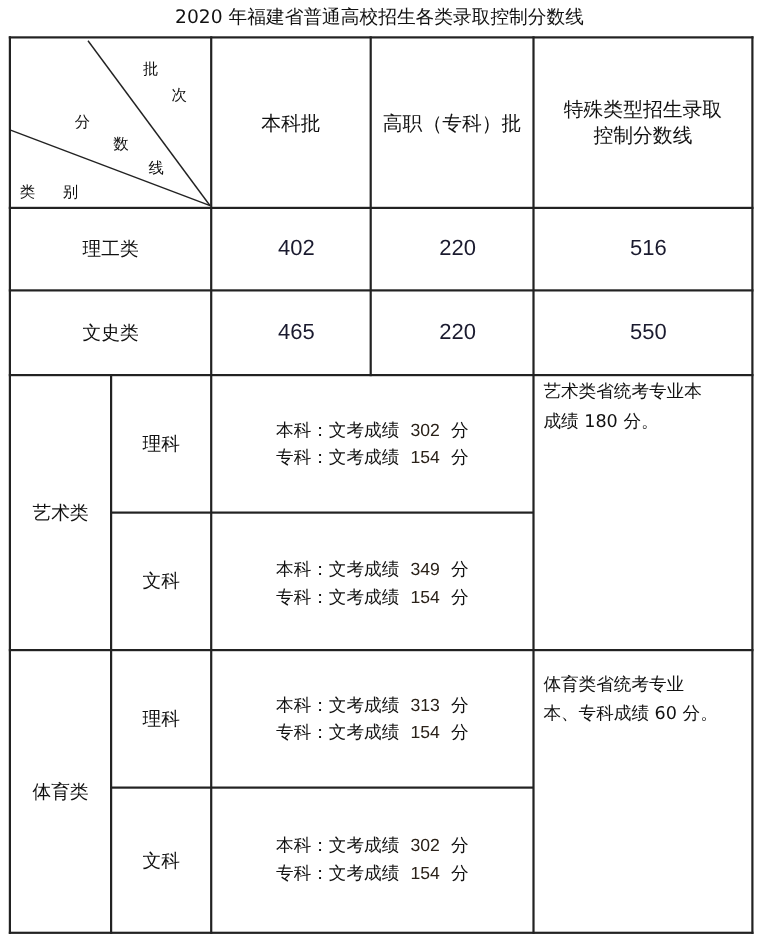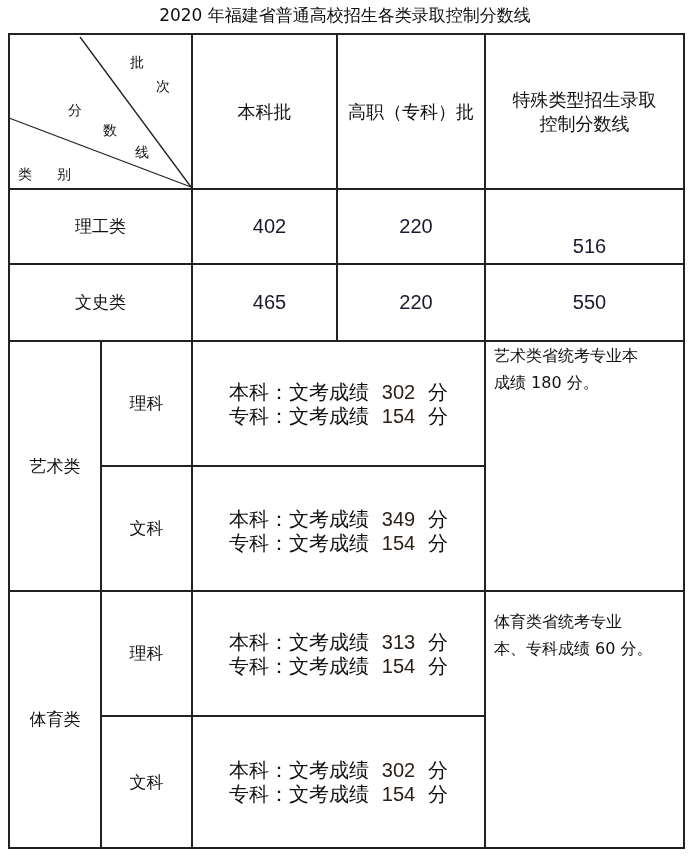--- a/index.html
+++ b/index.html
@@ -7,21 +7,21 @@
          font-family:"DejaVu Sans","Liberation Sans",sans-serif; color:#111; }
   .title { position:absolute; left:0; top:4px; width:690px; text-align:center;
            font-size:17px; color:#111; letter-spacing:0; }
   .cell { position:absolute; box-sizing:border-box; display:flex; align-items:center;
           justify-content:center; text-align:center; }
   .line-h { position:absolute; height:2px; background:#222; }
   .line-v { position:absolute; width:2px; background:#222; }
   .num { font-family:"Liberation Sans","DejaVu Sans",sans-serif; font-size:20px; color:#1a1a2e;padding-left:10px; }
   .label { font-size:17px; }
   .hdr { font-size:18px; }
-  .score { font-size:20px; line-height:24px; text-align:left; white-space:pre; }
+  .score { font-size:16px; line-height:24px; text-align:left; white-space:pre; }
   .score .n { color:#2a2118; font-family:"Liberation Sans",sans-serif; }
   .note { font-size:16px; line-height:27px; text-align:left; justify-content:flex-start;
           padding-left:8px; padding-right:14px; }
   .diag-txt { position:absolute; font-size:14px; }
 </style>
 </head>
 <body>
 
 <div class="title">2020 年福建省普通高校招生各类录取控制分数线</div>
 
@@ -58,21 +58,21 @@
   <div class="cell hdr" style="left:193px;top:35px;width:143px;height:153px;">本科批</div>
   <div class="cell hdr" style="left:338px;top:35px;width:146px;height:153px;">高职（专科）批</div>
   <div class="cell hdr" style="left:486px;top:35px;width:197px;height:153px;flex-direction:column;line-height:24px;">
     <span>特殊类型招生录取</span>
     <span>控制分数线</span>
   </div>
 
   <div class="cell label" style="left:10px;top:190px;width:181px;height:73px;">理工类</div>
   <div class="cell num" style="left:193px;top:190px;width:143px;height:73px;">402</div>
   <div class="cell num" style="left:338px;top:190px;width:146px;height:73px;">220</div>
-  <div class="cell num" style="left:486px;top:190px;width:197px;height:73px;margin-top:20px;">516</div>
+  <div class="cell num" style="left:486px;top:190px;width:197px;height:73px;">516</div>
 
   <div class="cell label" style="left:10px;top:265px;width:181px;height:75px;">文史类</div>
   <div class="cell num" style="left:193px;top:265px;width:143px;height:75px;">465</div>
   <div class="cell num" style="left:338px;top:265px;width:146px;height:75px;">220</div>
   <div class="cell num" style="left:486px;top:265px;width:197px;height:75px;">550</div>
 
   <div class="cell label" style="left:10px;top:342px;width:90px;height:248px;">艺术类</div>
   <div class="cell label" style="left:102px;top:342px;width:89px;height:123px;">理科</div>
   <div class="cell label" style="left:102px;top:467px;width:89px;height:123px;">文科</div>
   <div class="cell score" style="left:193px;top:342px;width:291px;height:123px;flex-direction:column;">

